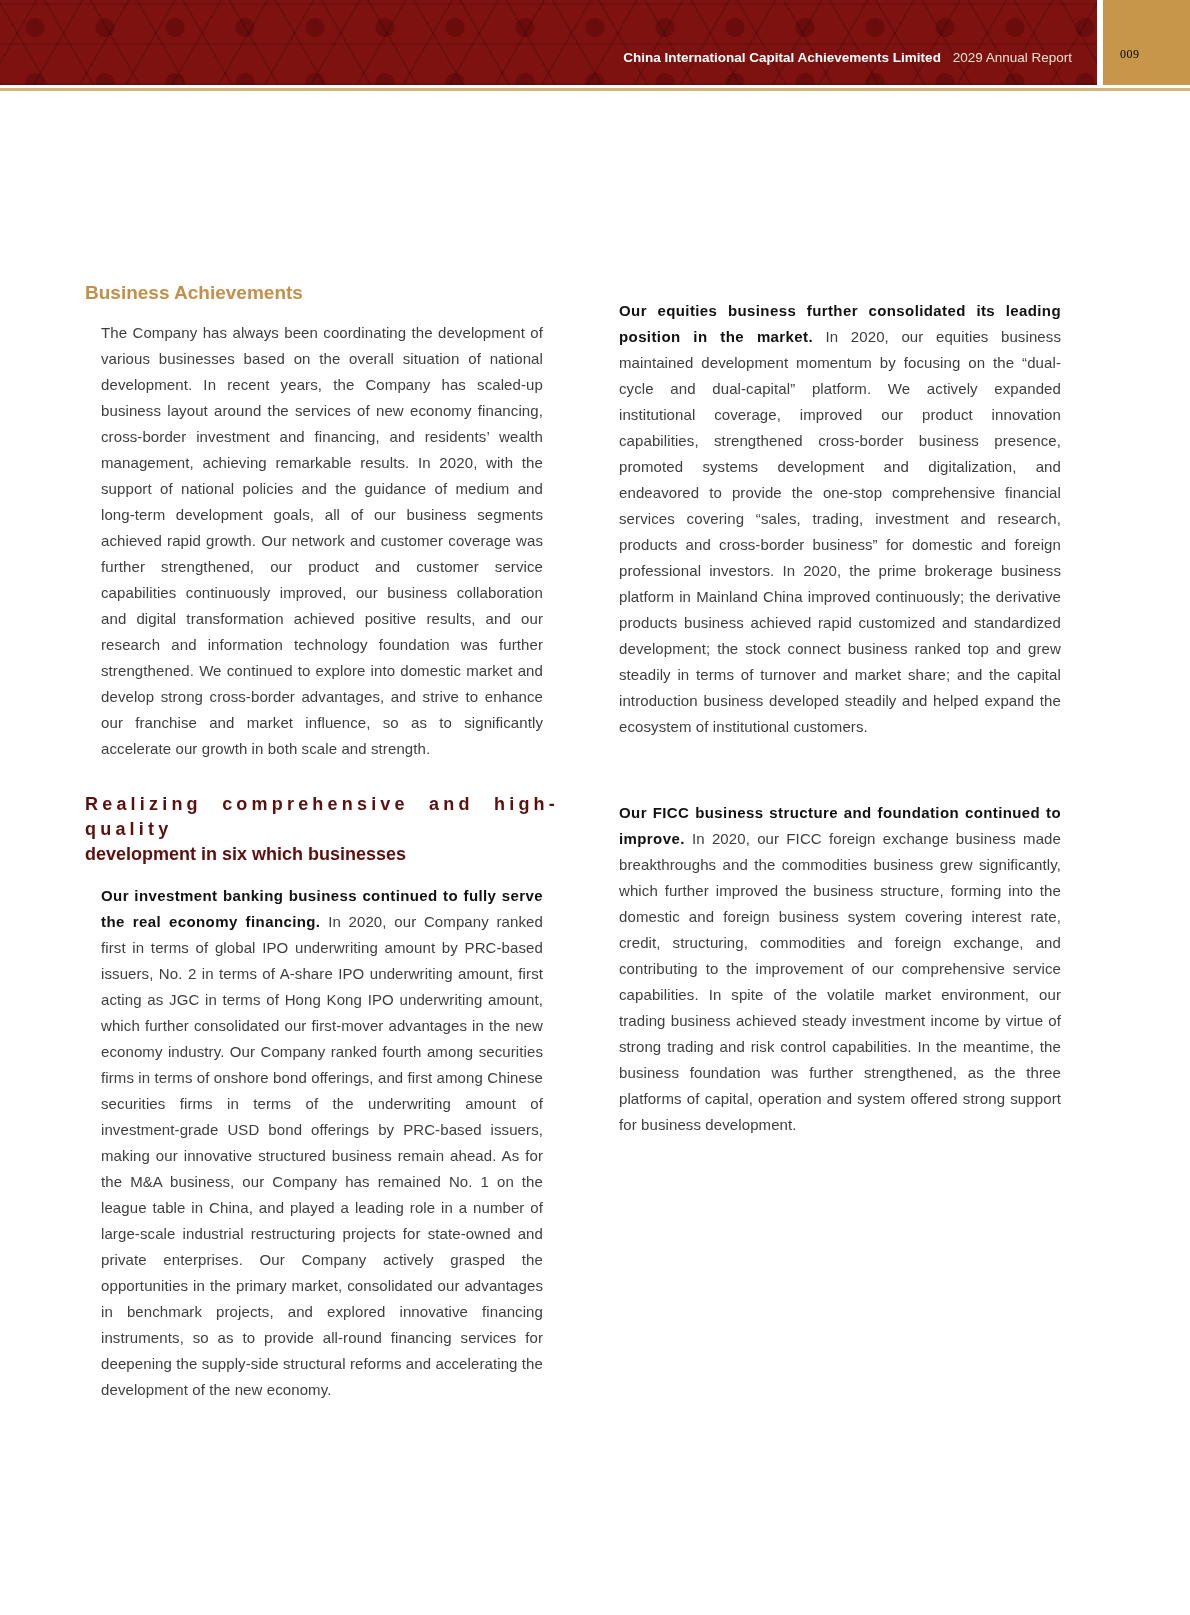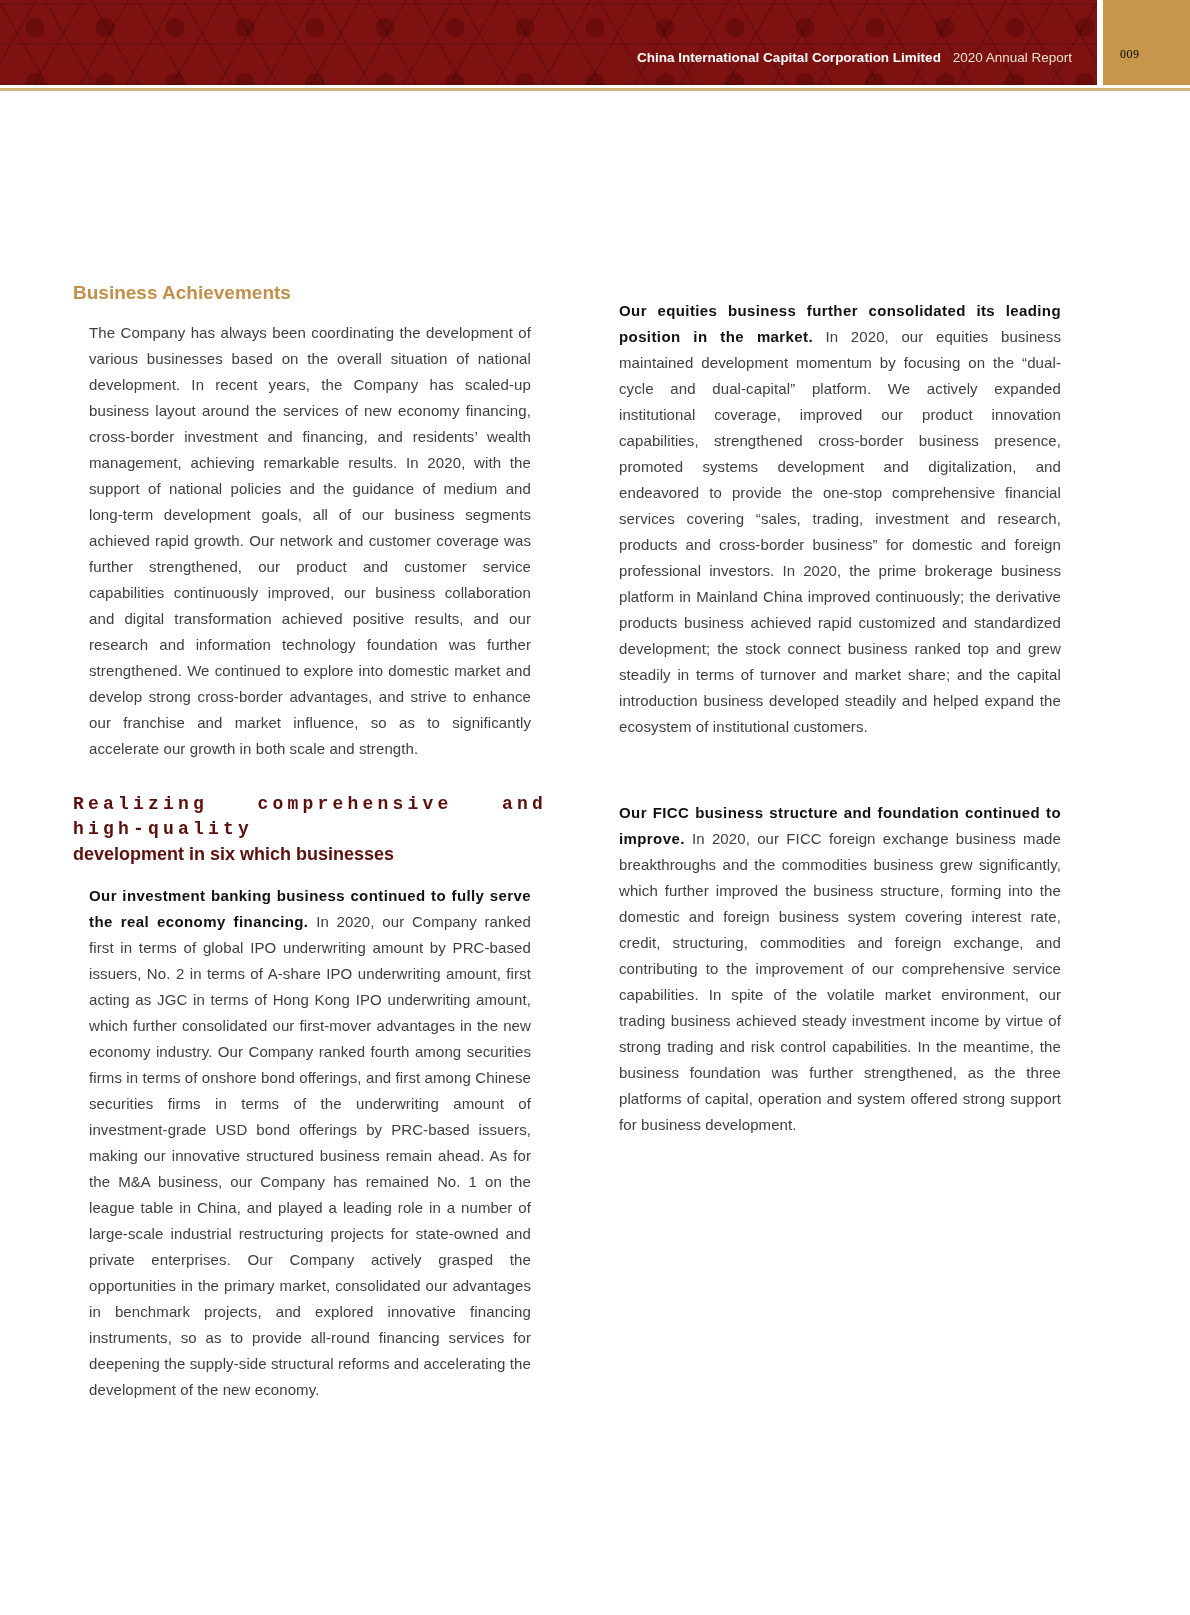--- a/index.html
+++ b/index.html
@@ -27,45 +27,45 @@
     position: absolute; left: 1120px; top: 47px; font-family: "Liberation Serif", serif;
     font-size: 12px; color: #000000; letter-spacing: 0.5px;
   }
   .header-title {
     position: absolute; right: 118px; top: 50px; font-size: 13.5px; color: #ffffff; white-space: nowrap;
   }
   .header-title .company { font-weight: bold; }
   .header-title .report { font-weight: normal; margin-left: 8px; color: #f0e2d0; }
 
   .col { position: absolute; width: 474px; }
-  .col-left { left: 73px; top: 282px; }
+  .col-left { left: 85px; top: 282px; }
   .col-right { left: 603px; top: 282px; }
 
   .section-title {
     font-size: 19px; font-weight: bold; color: #c3904a; margin: 0 0 14px 0;
   }
   p {
     margin: 16px; font-size: 15px; line-height: 26px; text-align: justify; color: #3e3e3e;
     letter-spacing: 0.1px;
   }
   .lead { font-weight: bold; color: #111111; letter-spacing: 0.4px; }
   .subheading {
     font-size: 18px; font-weight: bold; color: #5c0f0c; line-height: 25px;
     margin: 30px 0 10px 0; text-align: justify;
   }
-  .subheading .line1 { letter-spacing: 4.2px; display: block; font-family: Liberation Mono, monospace; }
+  .subheading .line1 { letter-spacing: 4.2px; display: block; }
   .gap { height: 28px; }
 </style>
 </head>
 <body>
 
 <div class="header-band"></div>
 <div class="header-title">
-  <span class="company">China International Capital Corporation Limited</span>
-  <span class="report">2020 Annual Report</span>
+  <span class="company">China International Capital Achievements Limited</span>
+  <span class="report">2029 Annual Report</span>
 </div>
 <div class="page-tab"></div>
 <div class="page-number">009</div>
 <div class="header-rule"></div>
 
 <div class="col col-left">
   <h2 class="section-title">Business Achievements</h2>
   <p>The Company has always been coordinating the development of various businesses based on the overall situation of national development. In recent years, the Company has scaled-up business layout around the services of new economy financing, cross-border investment and financing, and residents’ wealth management, achieving remarkable results. In 2020, with the support of national policies and the guidance of medium and long-term development goals, all of our business segments achieved rapid growth. Our network and customer coverage was further strengthened, our product and customer service capabilities continuously improved, our business collaboration and digital transformation achieved positive results, and our research and information technology foundation was further strengthened. We continued to explore into domestic market and develop strong cross-border advantages, and strive to enhance our franchise and market influence, so as to significantly accelerate our growth in both scale and strength.</p>
   <div class="subheading">
     <span class="line1">Realizing comprehensive and high-quality</span>

